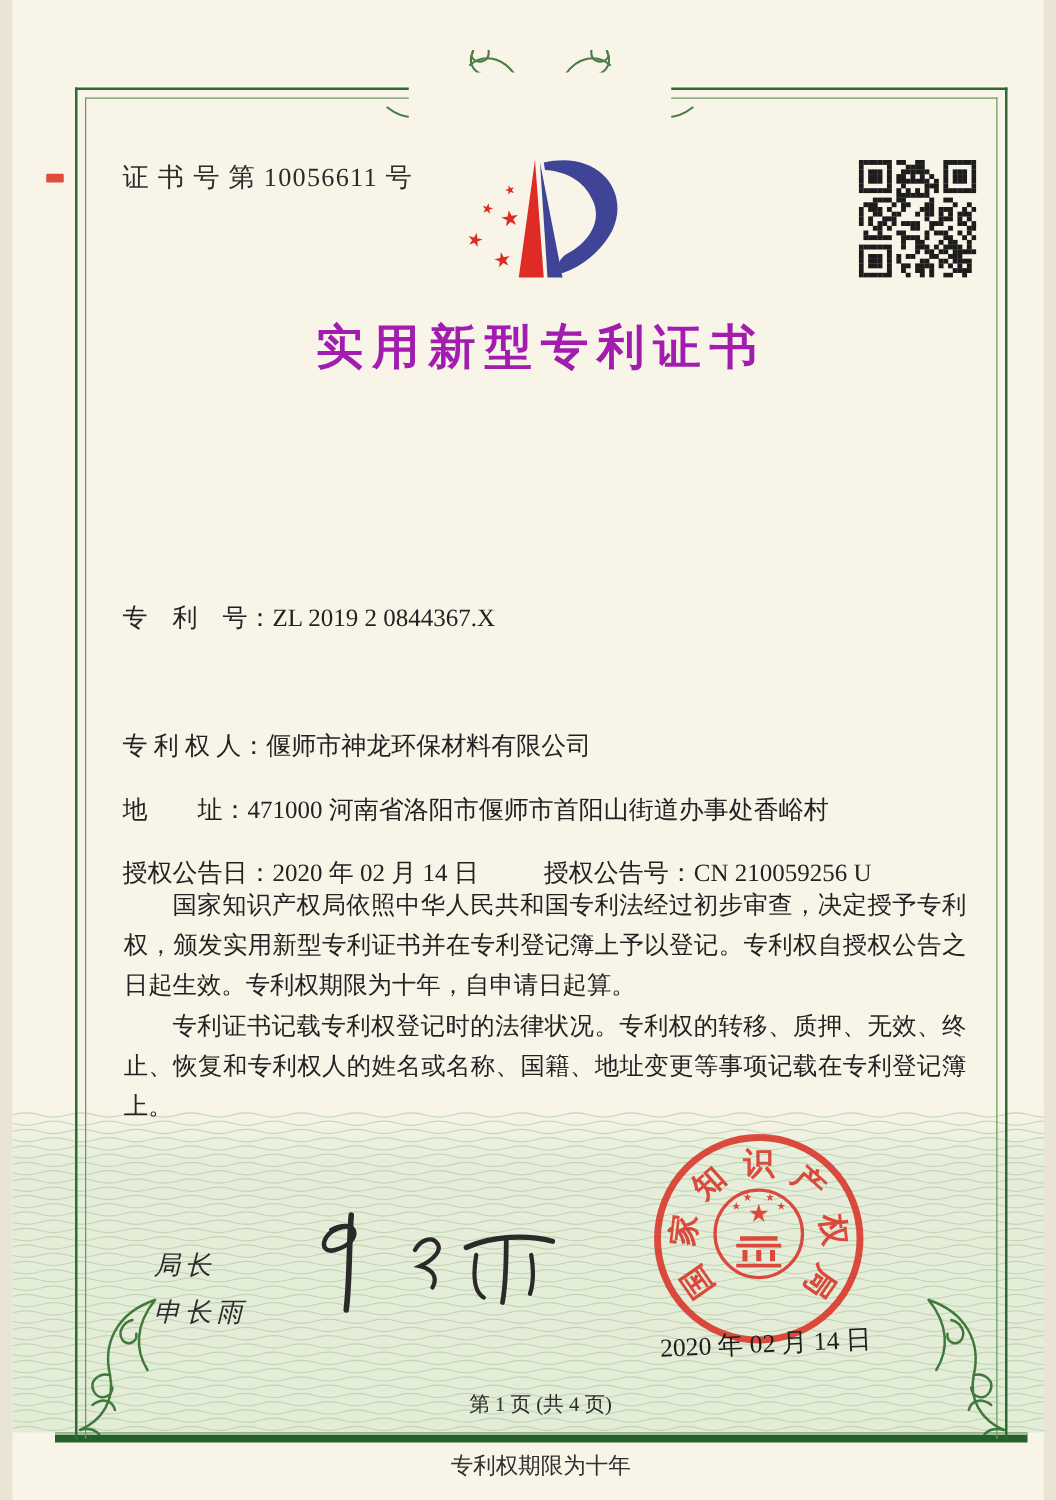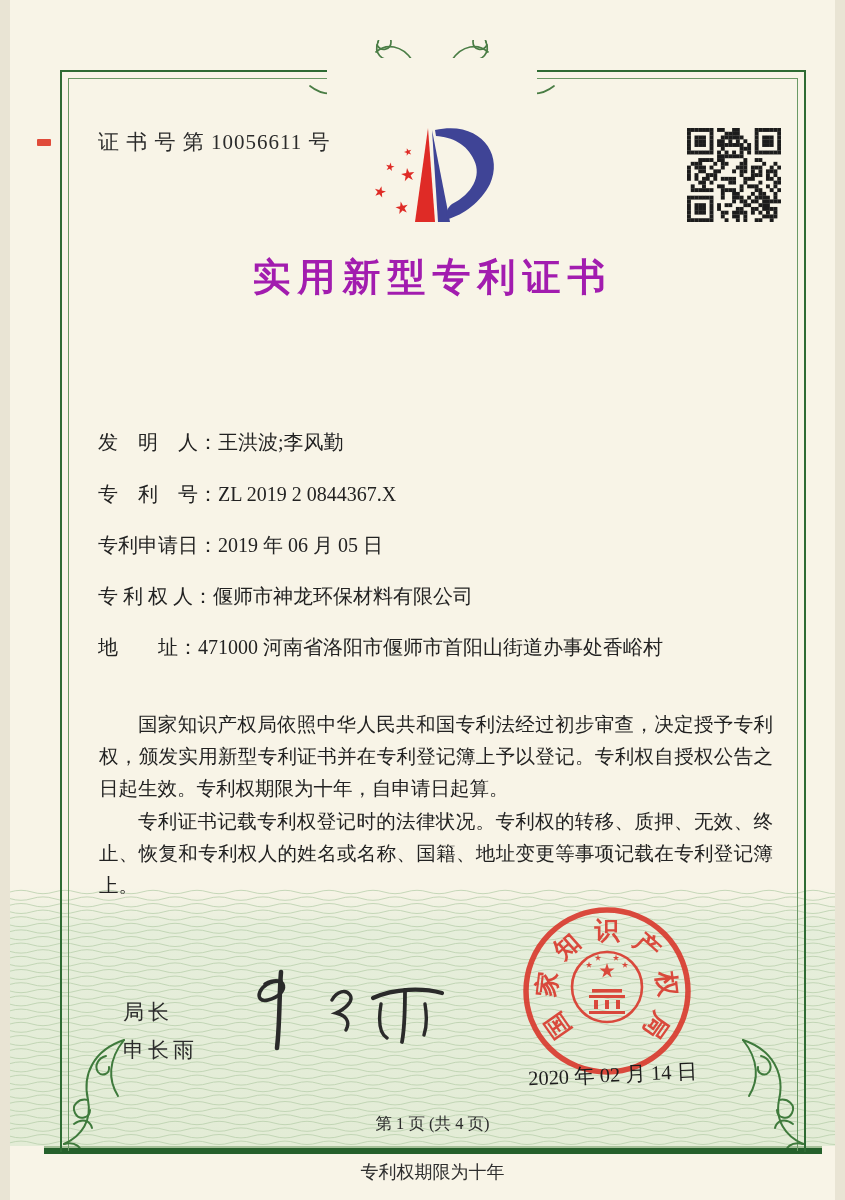--- a/index.html
+++ b/index.html
@@ -34,21 +34,21 @@
 
   .row{position:absolute;left:88px;width:690px;font-size:20px;white-space:nowrap;color:#222;}
   .row .lbl{color:#222;}
   .row .pair2{position:absolute;left:337px;top:0;}
 
   .body-text{position:absolute;left:88px;top:708px;width:676px;
     font-size:19.5px;line-height:32px;text-align:justify;color:#222;}
   .body-text p{margin:1px;text-indent:2em;}
 
   .director{position:absolute;left:113px;top:998px;font-size:21px;letter-spacing:4px;color:#2b2b2b;}
-  .director div{margin-bottom:10px;}
+  .director div{margin-bottom:10px;font-style:italic;}
   .signature{position:absolute;left:225px;top:968px;}
   .seal{position:absolute;left:503px;top:903px;}
   .seal-date{position:absolute;left:518px;top:1060px;width:200px;font-size:20.5px;
     color:#1d1d1d;transform:rotate(-2.5deg);white-space:nowrap;}
   .page-number{position:absolute;left:0;top:1113px;width:845px;text-align:center;font-size:16.5px;color:#2b2b2b;}
   .footer-note{position:absolute;left:0;top:1160px;width:845px;text-align:center;font-size:18px;color:#2e2e2e;}
 </style>
 </head>
 <body>
 
@@ -484,34 +484,34 @@
       <rect x="10" y="24" width="1.04" height="1.04" fill="#1c1c1c"></rect>
       <rect x="13" y="24" width="1.04" height="1.04" fill="#1c1c1c"></rect>
       <rect x="15" y="24" width="1.04" height="1.04" fill="#1c1c1c"></rect>
       <rect x="18" y="24" width="1.04" height="1.04" fill="#1c1c1c"></rect>
       <rect x="19" y="24" width="1.04" height="1.04" fill="#1c1c1c"></rect>
       <rect x="22" y="24" width="1.04" height="1.04" fill="#1c1c1c"></rect>
     </svg>
 
   <div class="title">实用新型专利证书</div>
 
-  <div class="row" style="top:429px">
-    <span class="lbl">发　明　人：</span><span class="val">王洪波;李风勤</span>
-  </div>
   <div class="row" style="top:481px">
     <span class="lbl">专　利　号：</span><span class="val">ZL 2019 2 0844367.X</span>
   </div>
-  <div class="row" style="top:532px">
-    <span class="lbl">专利申请日：</span><span class="val">2019 年 06 月 05 日</span>
-  </div>
   <div class="row" style="top:583px">
     <span class="lbl">专 利 权 人：</span><span class="val">偃师市神龙环保材料有限公司</span>
   </div>
   <div class="row" style="top:634px">
     <span class="lbl">地　　址：</span><span class="val">471000 河南省洛阳市偃师市首阳山街道办事处香峪村</span>
+  </div>
+  <div class="row" style="top:685px">
+    <span class="lbl">授权公告日：</span><span class="val">2020 年 02 月 14 日</span>
+    <span class="pair2">
+      <span class="lbl">授权公告号：</span><span class="val">CN 210059256 U</span>
+    </span>
   </div>
 
   <div class="body-text">
     <p>国家知识产权局依照中华人民共和国专利法经过初步审查，决定授予专利权，颁发实用新型专利证书并在专利登记簿上予以登记。专利权自授权公告之日起生效。专利权期限为十年，自申请日起算。</p>
     <p>专利证书记载专利权登记时的法律状况。专利权的转移、质押、无效、终止、恢复和专利权人的姓名或名称、国籍、地址变更等事项记载在专利登记簿上。</p>
   </div>
 
   <div class="director">
     <div>局长</div>
     <div>申长雨</div>

